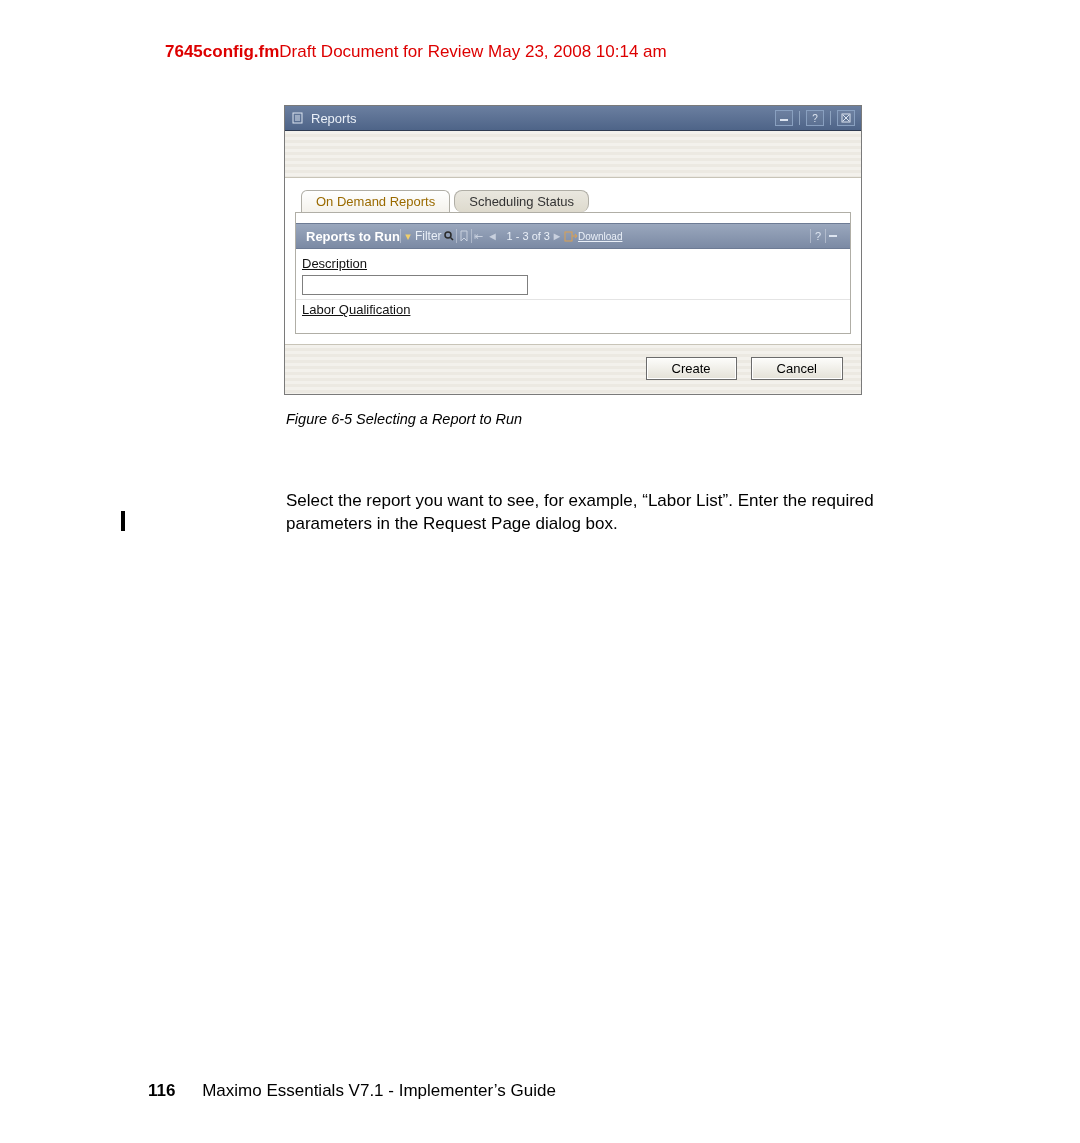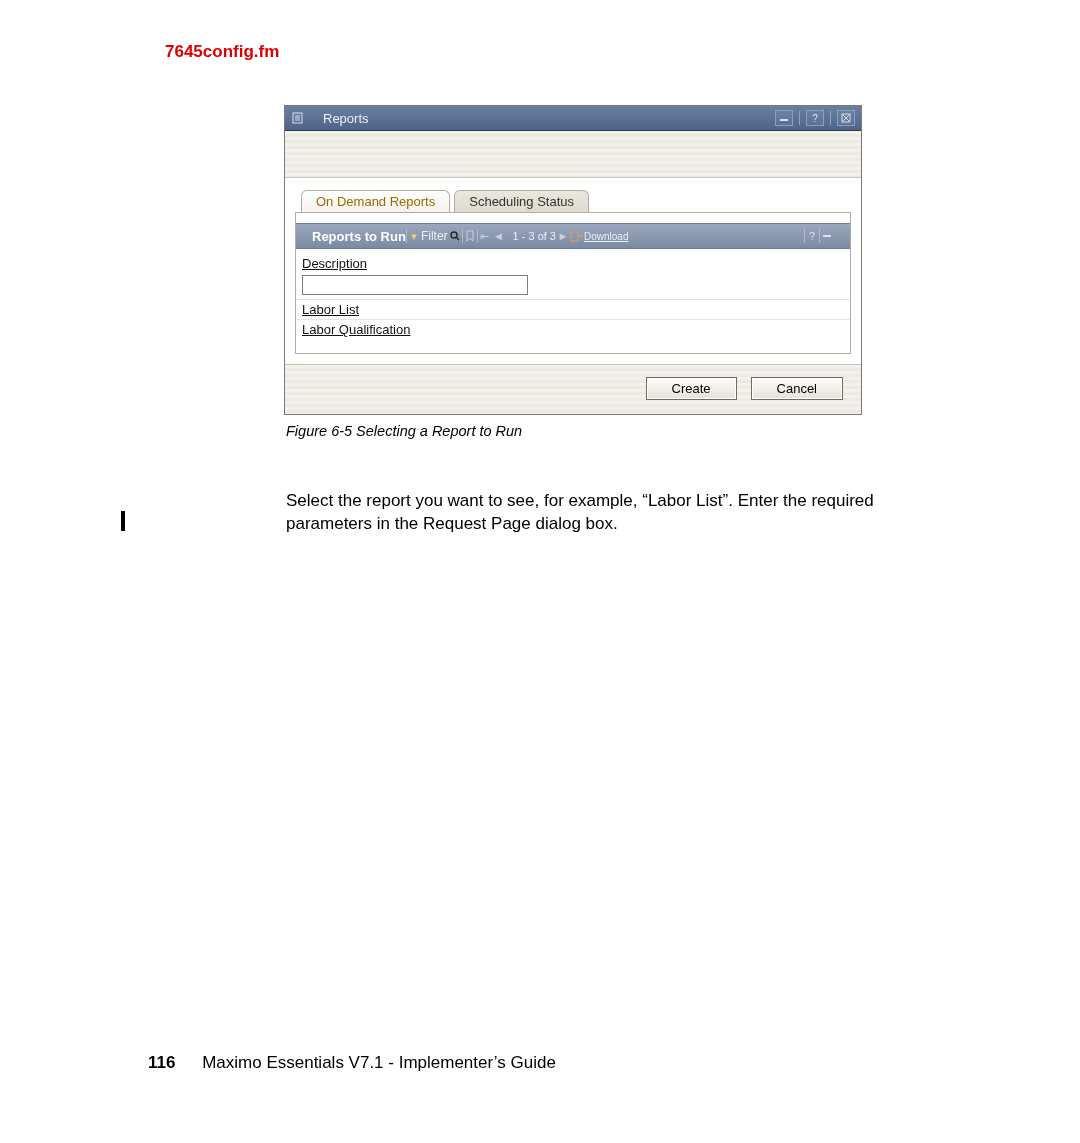--- a/index.html
+++ b/index.html
@@ -46,21 +46,21 @@
     align-items: center;
     justify-content: space-between;
     padding: 0 6px;
     color: #eaf0f8;
     font-size: 13px;
     border-bottom: 1px solid #2e3a50;
   }
   .titlebar-left {
     display: flex;
     align-items: center;
-    gap: 18px;
+    gap: 6px;
   }
   .titlebar-icon {
     width: 14px; height: 14px;
     display: inline-block;
   }
   .titlebar-right {
     display: flex;
     align-items: center;
     gap: 4px;
   }
@@ -103,35 +103,36 @@
     padding: 3px 14px 3px 14px;
     font-size: 13px;
     background: linear-gradient(#fff, #f4f2ec);
     position: relative;
     margin-right: 4px;
   }
   .tab.active { color: #9a6a00; z-index: 2; }
   .tab.inactive {
     background: linear-gradient(#e9e7df, #dedacd);
     color: #333;
+    border-radius: 8px;
   }
   .panel {
     border: 1px solid #b0aea6;
     background: #fff;
     position: relative;
   }
   .panel-top-gap { height: 10px; background: #fff; }
   .toolbar {
     background: linear-gradient(#9aa7bd, #7b8aa4);
     height: 24px;
     display: flex;
     align-items: center;
     font-size: 12px;
     color: #eef2f8;
-    padding: 0 16px;
+    padding: 0 10px;
     border-top: 1px solid #6d7b94;
     border-bottom: 1px solid #6d7b94;
   }
   .toolbar .label-strong {
     color: #fff;
     font-weight: bold;
     font-size: 13px;
   }
   .toolbar .tiny-icon {
     width: 14px; height: 14px;
@@ -186,21 +187,21 @@
     background: linear-gradient(#fdfdfb, #e4e1d7);
     padding: 3px 25px;
     font-size: 13px;
     box-shadow: inset 0 0 0 1px #fff;
     cursor: pointer;
   }
   .caption {
     font-style: italic;
     font-size: 14.5px;
     color: #000;
-    margin-top: 8px;
+    margin-top: 16px;
     margin-left: 2px;
   }
   .body-text {
     position: absolute;
     top: 490px;
     left: 286px;
     width: 635px;
     font-size: 17px;
     line-height: 1.35;
     color: #000;
@@ -208,35 +209,36 @@
   .change-bar {
     position: absolute;
     top: 511px;
     left: 121px;
     width: 4px;
     height: 20px;
     background: #000;
   }
   .footer {
     position: absolute;
-    bottom: 70px;
+    bottom: 42px;
     left: 148px;
     font-size: 17px;
     color: #000;
   }
   .footer .pagenum { font-weight: bold; margin-right: 22px; }
   .arrow-down { color: #f1cf6b; }
   .arrow-left, .arrow-right { color: #c8d0de; }
   .export-icon { color: #e0a04a; }
 </style>
 </head>
 <body>
 
 <div class="header">
   <div class="header-left">7645config.fm</div>
+  <div class="header-right">Draft Document for Review May 23, 2008 10:14 am</div>
 </div>
 
 <div class="figure-container">
   <div class="app-window">
     <div class="titlebar">
       <div class="titlebar-left">
         <span class="titlebar-icon">
           <svg width="14" height="14" viewBox="0 0 14 14">
               <rect x="2" y="2" width="9" height="10" fill="none" stroke="#dbe4f0" stroke-width="1"></rect>
               <line x1="4" y1="5" x2="9" y2="5" stroke="#dbe4f0"></line>
@@ -308,21 +310,20 @@
           <span class="tiny-icon">
             <svg width="10" height="10" viewBox="0 0 10 10">
                 <rect x="1" y="4" width="8" height="2" fill="#dce4f0"></rect>
               </svg>
           </span>
         </div>
         <div class="col-header">Description</div>
         <div class="filter-cell">
           <input class="filter-input" type="text" style="">
         </div>
-        <div class="data-row">Labor List</div>
         <div class="data-row">Labor Qualification</div>
         <div class="panel-bottom-gap"></div>
       </div>
     </div>
     <div class="button-bar">
       <button class="ui-button">Create</button>
       <button class="ui-button">Cancel</button>
     </div>
   </div>
   <div class="caption">Figure 6-5   Selecting a Report to Run</div>

